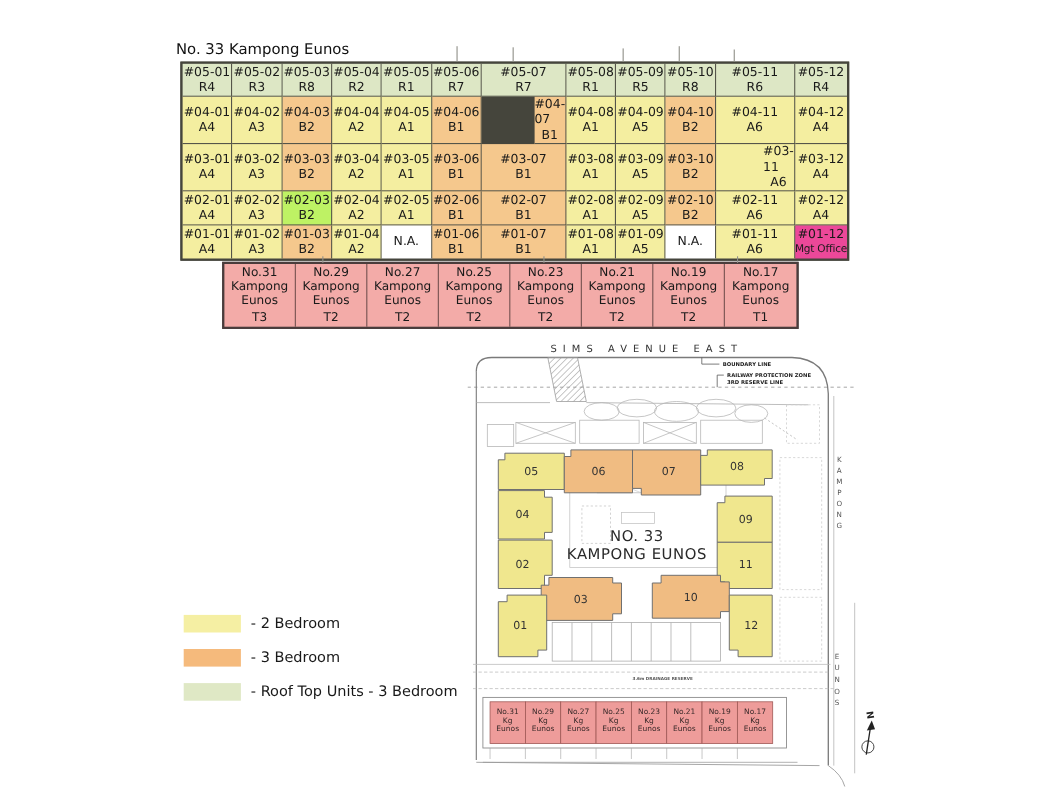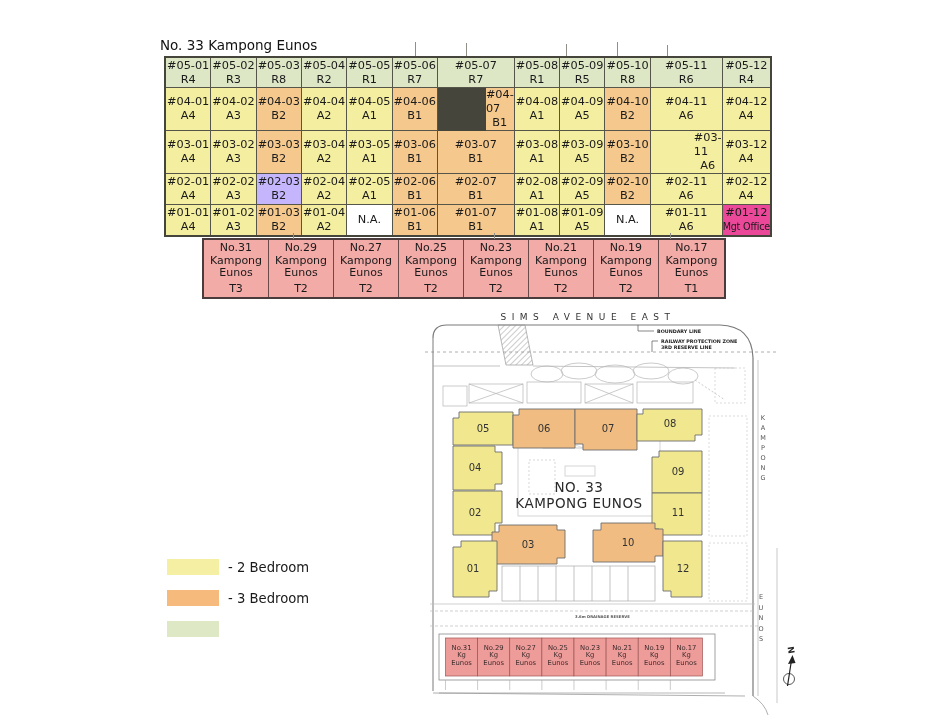--- a/index.html
+++ b/index.html
@@ -193,21 +193,21 @@
         <span>A4</span>
       </div>
       <div class="ucell" style="background: rgb(244, 238, 160);">
         <span>#02-01</span>
         <span>A4</span>
       </div>
       <div class="ucell" style="background: rgb(244, 238, 160);">
         <span>#02-02</span>
         <span>A3</span>
       </div>
-      <div class="ucell" style="background: #c4b5fd;">
+      <div class="ucell" style="background: #bef264;">
         <span>#02-03</span>
         <span>B2</span>
       </div>
       <div class="ucell" style="background: rgb(244, 238, 160);">
         <span>#02-04</span>
         <span>A2</span>
       </div>
       <div class="ucell" style="background: rgb(244, 238, 160);">
         <span>#02-05</span>
         <span>A1</span>
@@ -353,20 +353,21 @@
         <div class="legend-item">
           <div class="legend-swatch" style="background: rgb(245, 239, 163);"></div>
           <span class="legend-label">- 2 Bedroom</span>
         </div>
         <div class="legend-item">
           <div class="legend-swatch" style="background: rgb(245, 186, 124);"></div>
           <span class="legend-label">- 3 Bedroom</span>
         </div>
         <div class="legend-item">
           <div class="legend-swatch" style="background: rgb(223, 232, 197);"></div>
+          <span class="legend-label">- Roof Top Units - 3 Bedroom</span>
         </div>
       </div>
   </div>
 
   <svg id="siteplan" style="position:absolute;left:425px;top:308px;" width="390" height="409" viewBox="0 0 390 409">
     <defs>
       <pattern id="hatch" width="4" height="4" patternUnits="userSpaceOnUse" patternTransform="rotate(45)">
         <line x1="0" y1="0" x2="0" y2="4" stroke="#9a9a9a" stroke-width="1"></line>
       </pattern>
     </defs>

